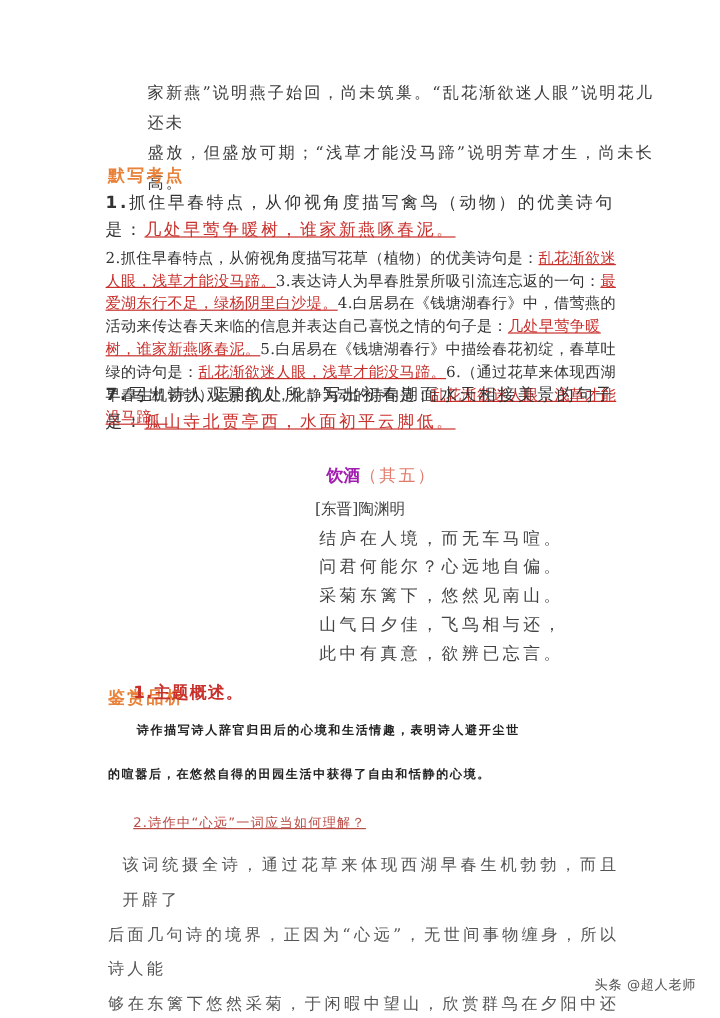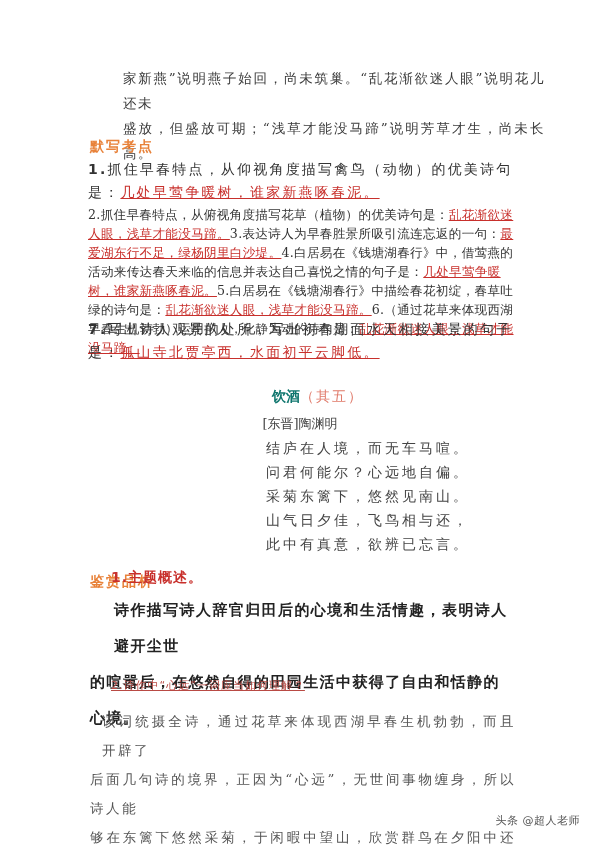--- a/index.html
+++ b/index.html
@@ -10,31 +10,31 @@
           letter-spacing: 1.6px; color: #3a3a3a; text-align: justify; }
   .hl { color: #c8302c; text-decoration: underline; text-decoration-color: #c8302c; }
   .section-title { position: absolute; left: 90px; font-family: "DejaVu Sans", sans-serif;
                    font-weight: bold; font-size: 14px; color: #e8823a; letter-spacing: 2px; }
   .q-item { position: absolute; left: 88px; width: 426px; font-size: 14px; line-height: 23px;
             letter-spacing: 2.2px; color: #333; }
   .q-item.dense { font-size: 12.6px; line-height: 19px; letter-spacing: 0.3px; }
   .num { font-family: "DejaVu Sans", sans-serif; font-weight: bold; }
   .poem-title { position: absolute; left: 0; width: 600px; top: 388px; text-align: center;
                 font-size: 14px; }
-  .poem-title .t { color: #0f766e; font-weight: bold; font-family: "DejaVu Sans", sans-serif; margin-left: 36px; }
+  .poem-title .t { color: #a21caf; font-weight: bold; font-family: "DejaVu Sans", sans-serif; margin-left: 36px; }
   .poem-title .s { color: #e07a6a; letter-spacing: 2px; }
   .author { position: absolute; left: 0; width: 600px; top: 415px; text-align: center;
             font-size: 13px; color: #444; }
   .poem-line { position: absolute; left: 266px; font-size: 14px; letter-spacing: 3px; color: #444; }
   .sub-head { position: absolute; left: 111px; font-family: "DejaVu Sans", sans-serif;
               font-size: 14px; letter-spacing: 1px; }
   .sub-head.bold { color: #c8302c; font-weight: bold; }
   .sub-head.light { color: #b94a44; font-size: 11px; text-decoration: underline; }
   .sans-para { position: absolute; left: 90px; width: 426px; font-family: "DejaVu Sans", sans-serif;
-               font-size: 15px; line-height: 36px; letter-spacing: 1.4px; color: #222; font-weight: bold; }
+               font-size: 10px; line-height: 36px; letter-spacing: 1.4px; color: #222; font-weight: bold; }
   .sans-para .indent { padding-left: 24px; }
   .light-para { position: absolute; left: 90px; width: 426px; font-size: 13.5px; line-height: 29px;
                 letter-spacing: 2.6px; color: #555; text-align: justify; }
   .watermark { position: absolute; right: 20px; top: 813px; font-family: "DejaVu Sans", sans-serif;
                font-size: 11px; color: #555; letter-spacing: 0.5px; }
 </style>
 </head>
 <body>
 
 <div class="page">

